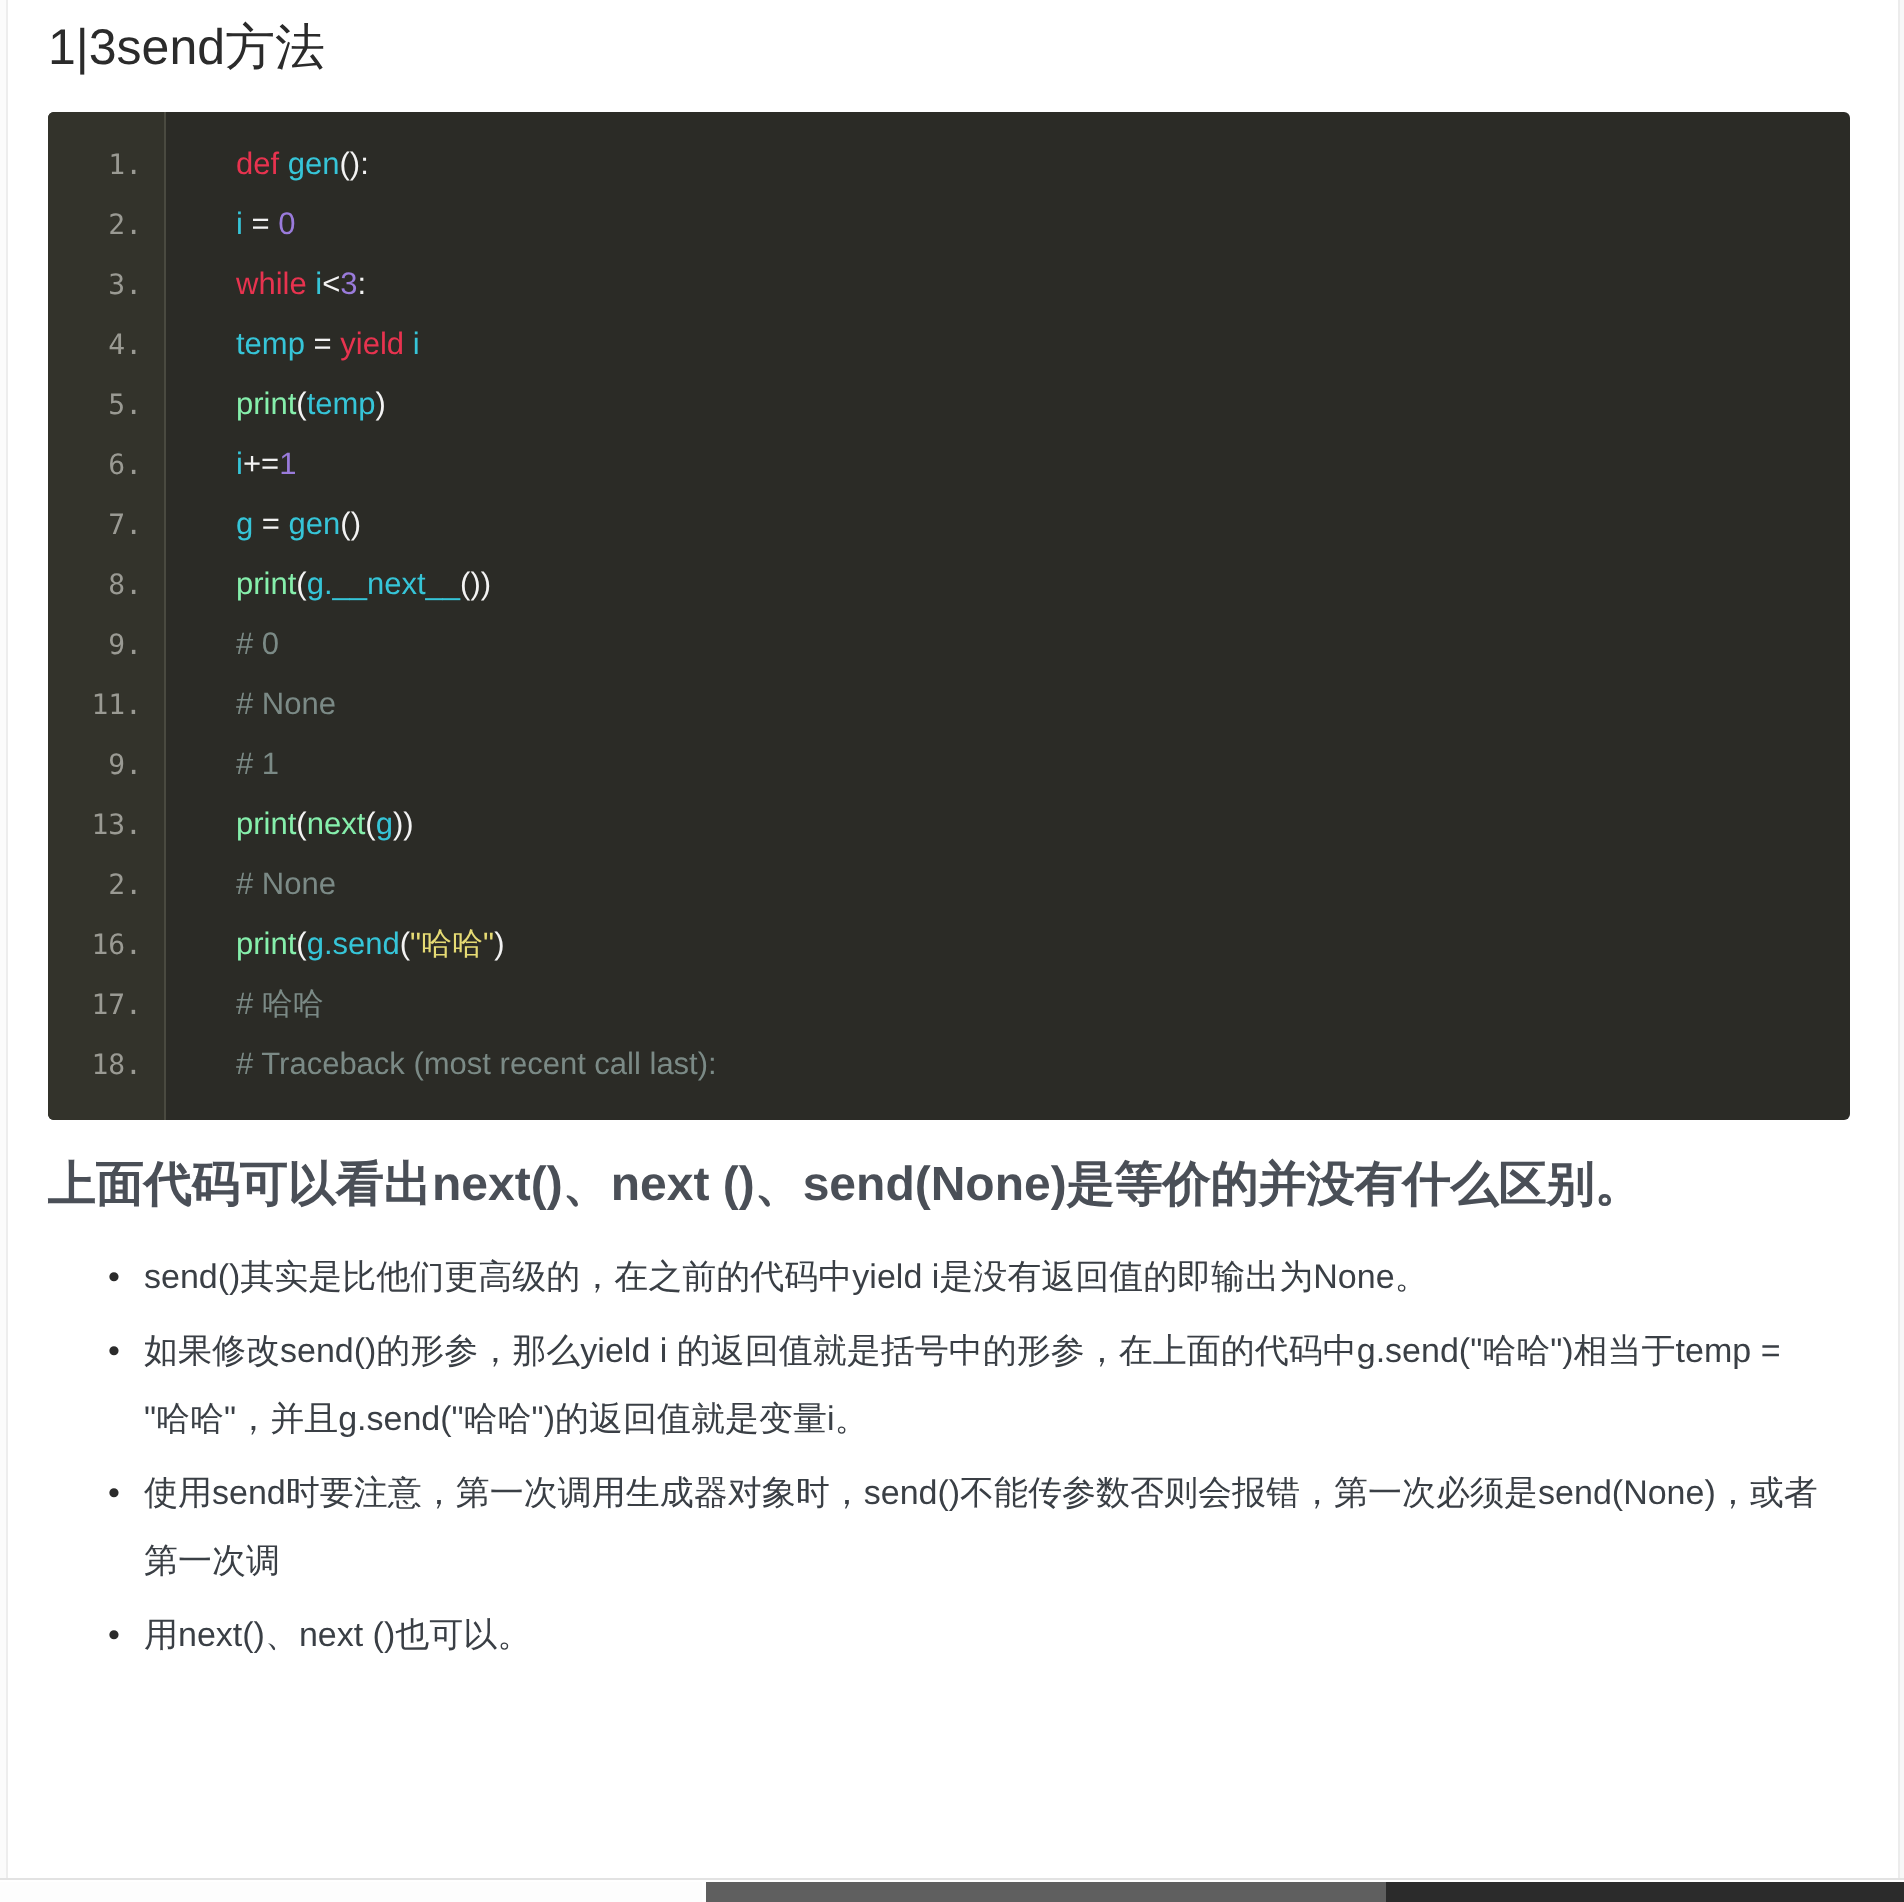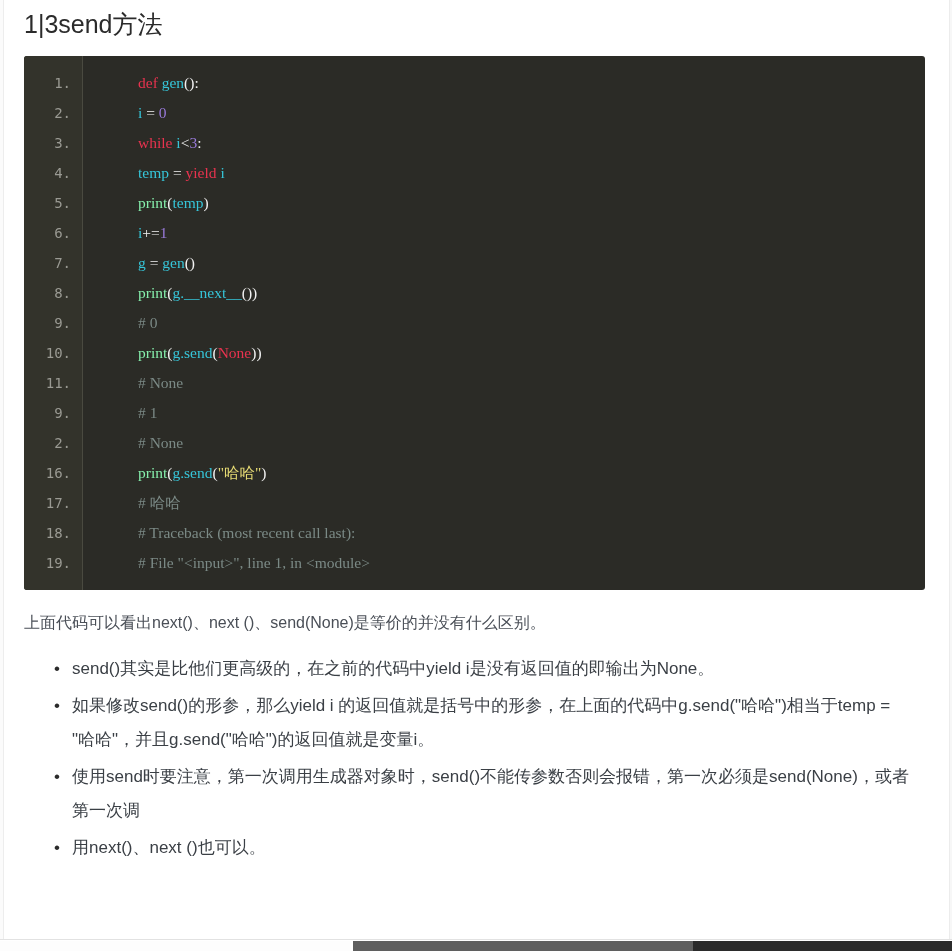--- a/index.html
+++ b/index.html
@@ -83,40 +83,40 @@
     box-sizing: border-box;
     padding-right: 11px;
     text-align: right;
     color: #9a9a93;
     font-family: "DejaVu Sans Mono", "Liberation Mono", monospace;
     font-size: 14px;
     user-select: none;
   }
   .code-text {
     padding-left: 36px;
-    font-family: Liberation Serif, serif;
+    font-family: Liberation Sans, sans-serif;
     font-size: 15.5px;
     color: #f2f2f2;
-    margin-left: 20px;
   }
   .tk-kw   { color: #e8334f; }   
   .tk-fn   { color: #86efac; }   
   .tk-id   { color: #36c5d8; }   
   .tk-num  { color: #9a7bdb; }   
   .tk-str  { color: #e6db74; }   
   .tk-pun  { color: #f2f2f2; }   
   .tk-cmt  { color: #7b8a86; }   
 
   
   .lead-paragraph {
     margin: 18px 0 0 24px;
-    font-size: 16px;
+    font-size: 24px;
     line-height: 30px;
     color: #4a4f57;
     white-space: nowrap;
+    font-weight: bold;
   }
   .notes-list {
     margin: 14px 0 0 0;
     padding: 0 0 0 72px;
     list-style: none;
   }
   .notes-list li {
     position: relative;
     font-size: 17px;
     line-height: 34px;
@@ -180,28 +180,27 @@
     <div class="code-lines" id="code-lines">
         <div class="code-line"><span class="ln">1.</span><span class="code-text"><span class="tk-kw">def</span><span class="tk-pun"> </span><span class="tk-id">gen</span><span class="tk-pun">():</span></span></div>
         <div class="code-line"><span class="ln">2.</span><span class="code-text"><span class="tk-id">i</span><span class="tk-pun"> = </span><span class="tk-num">0</span></span></div>
         <div class="code-line"><span class="ln">3.</span><span class="code-text"><span class="tk-kw">while</span><span class="tk-pun"> </span><span class="tk-id">i</span><span class="tk-pun">&lt;</span><span class="tk-num">3</span><span class="tk-pun">:</span></span></div>
         <div class="code-line"><span class="ln">4.</span><span class="code-text"><span class="tk-id">temp</span><span class="tk-pun"> = </span><span class="tk-kw">yield</span><span class="tk-pun"> </span><span class="tk-id">i</span></span></div>
         <div class="code-line"><span class="ln">5.</span><span class="code-text"><span class="tk-fn">print</span><span class="tk-pun">(</span><span class="tk-id">temp</span><span class="tk-pun">)</span></span></div>
         <div class="code-line"><span class="ln">6.</span><span class="code-text"><span class="tk-id">i</span><span class="tk-pun">+=</span><span class="tk-num">1</span></span></div>
         <div class="code-line"><span class="ln">7.</span><span class="code-text"><span class="tk-id">g</span><span class="tk-pun"> = </span><span class="tk-id">gen</span><span class="tk-pun">()</span></span></div>
         <div class="code-line"><span class="ln">8.</span><span class="code-text"><span class="tk-fn">print</span><span class="tk-pun">(</span><span class="tk-id">g.__next__</span><span class="tk-pun">())</span></span></div>
         <div class="code-line"><span class="ln">9.</span><span class="code-text"><span class="tk-cmt"># 0</span></span></div>
-        <div class="code-line"><span class="ln">10.</span><span class="code-text"><span class="tk-fn">print</span><span class="tk-pun">(</span><span class="tk-id">g.send</span><span class="tk-pun">(</span><span class="tk-kw">None</span><span class="tk-pun">))</span></span></div>
         <div class="code-line"><span class="ln">11.</span><span class="code-text"><span class="tk-cmt"># None</span></span></div>
         <div class="code-line"><span class="ln">9.</span><span class="code-text"><span class="tk-cmt"># 1</span></span></div>
+        <div class="code-line"><span class="ln">13.</span><span class="code-text"><span class="tk-fn">print</span><span class="tk-pun">(</span><span class="tk-fn">next</span><span class="tk-pun">(</span><span class="tk-id">g</span><span class="tk-pun">))</span></span></div>
         <div class="code-line"><span class="ln">2.</span><span class="code-text"><span class="tk-cmt"># None</span></span></div>
         <div class="code-line"><span class="ln">16.</span><span class="code-text"><span class="tk-fn">print</span><span class="tk-pun">(</span><span class="tk-id">g.send</span><span class="tk-pun">(</span><span class="tk-str">"哈哈"</span><span class="tk-pun">)</span></span></div>
         <div class="code-line"><span class="ln">17.</span><span class="code-text"><span class="tk-cmt"># 哈哈</span></span></div>
         <div class="code-line"><span class="ln">18.</span><span class="code-text"><span class="tk-cmt"># Traceback (most recent call last):</span></span></div>
-        <div class="code-line"><span class="ln">19.</span><span class="code-text"><span class="tk-cmt"># File "&lt;input&gt;", line 1, in &lt;module&gt;</span></span></div>
       </div>
   </div>
 
   <p class="lead-paragraph">上面代码可以看出next()、next ()、send(None)是等价的并没有什么区别。</p>
 
   <ul class="notes-list" id="notes-list">
       <li>
         <span class="bullet">•</span>
         <span class="li-text">send()其实是比他们更高级的，在之前的代码中yield i是没有返回值的即输出为None。</span>
       </li>

